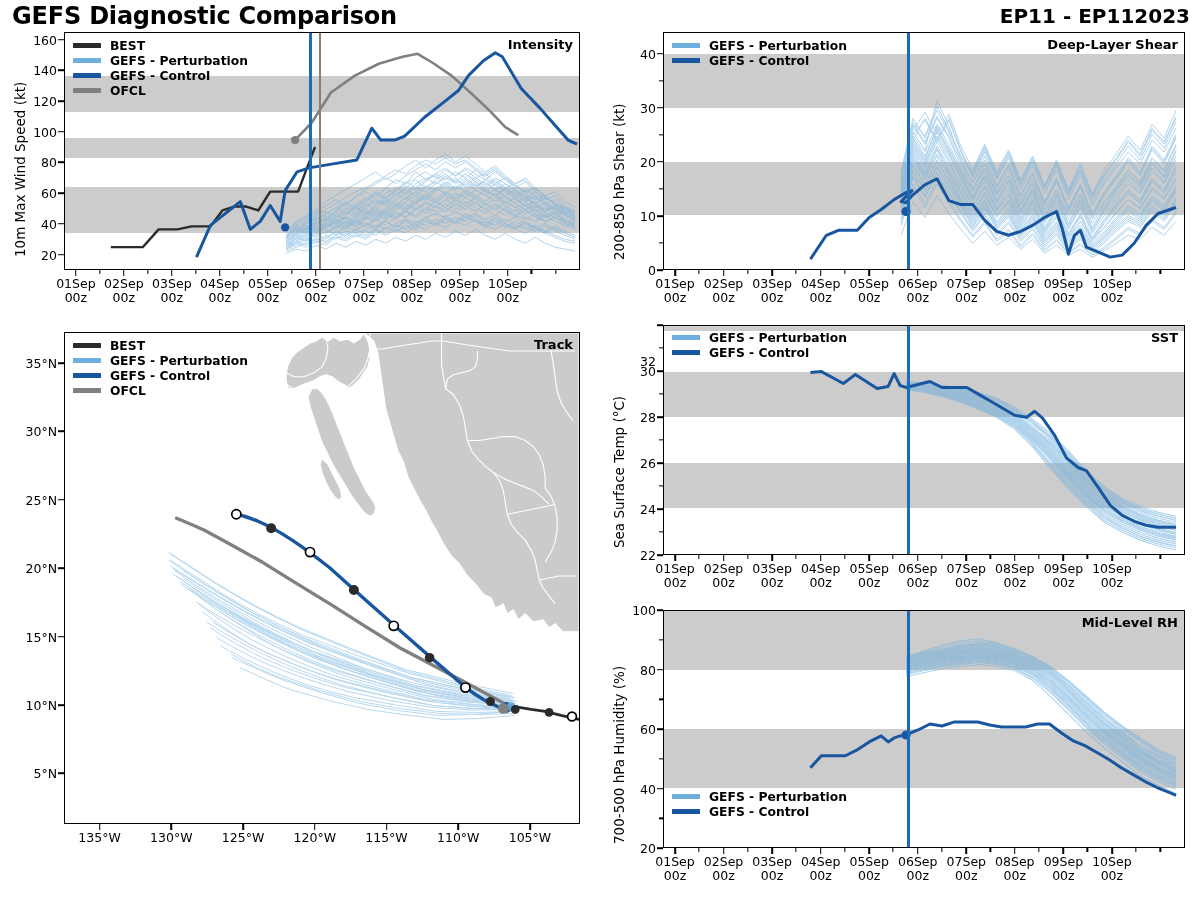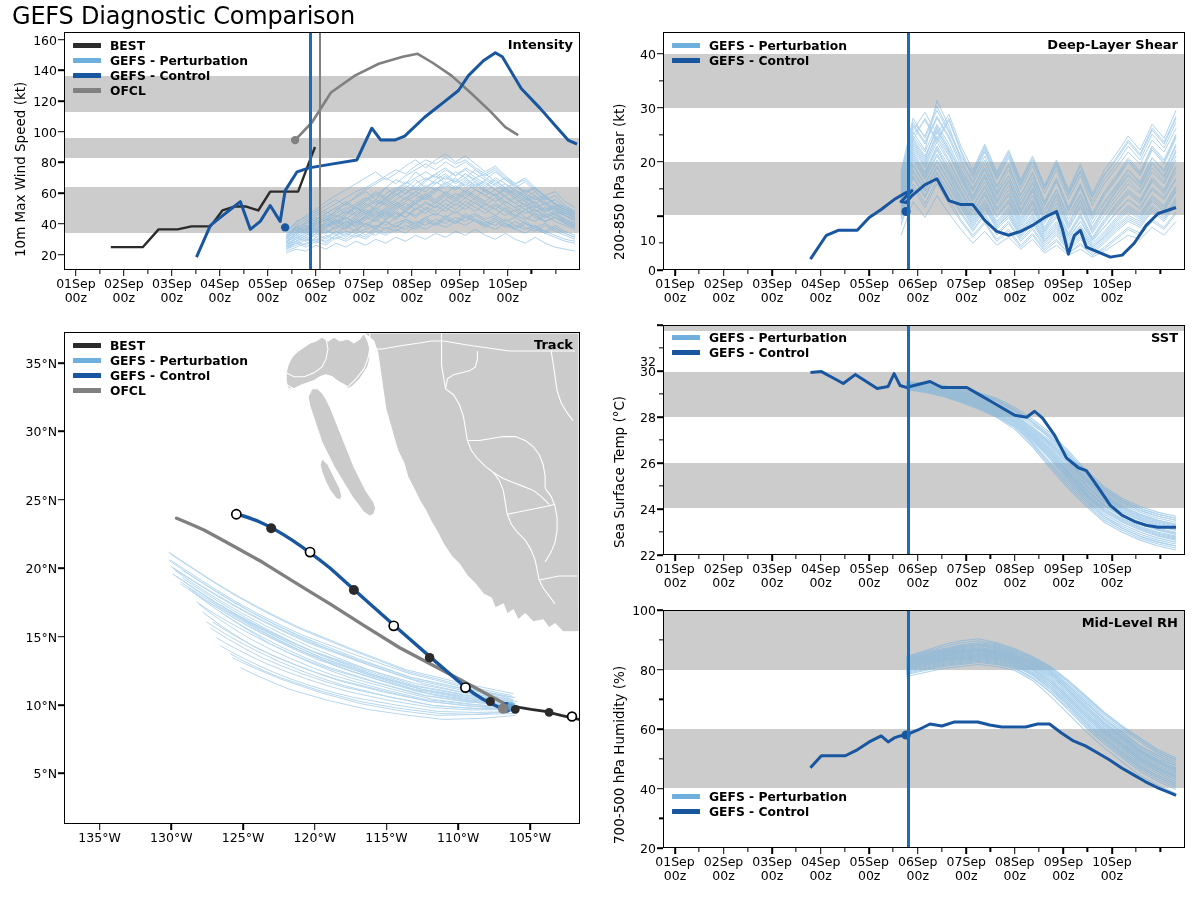--- a/index.html
+++ b/index.html
@@ -1,21 +1,21 @@
 <!DOCTYPE html>
 <html><head>
 <meta charset="utf-8">
 <style>
   html,body{margin:0;padding:0;background:#ffffff;}
   body{width:1200px;height:900px;position:relative;overflow:hidden;
        font-family:"DejaVu Sans","Liberation Sans",sans-serif;color:#000;}
   .root{position:absolute;inset:0;}
 
   
-  .title-left{position:absolute;left:12px;top:2px;font-size:24px;font-weight:normal;letter-spacing:-0.2px;}
+  .title-left{position:absolute;left:12px;top:2px;font-size:24px;font-weight:bold;letter-spacing:-0.2px;}
   .title-right{position:absolute;right:10px;top:4px;font-size:20px;font-weight:bold;}
 
   
   .panel{position:absolute;}
   .plotbox{position:absolute;inset:0;border:1.6px solid #000;background:#fff;overflow:hidden;}
   .band{position:absolute;left:0;right:0;background:#cccccc;}
   .panel-label{position:absolute;right:6px;top:4px;font-size:13px;font-weight:bold;z-index:40;}
 
   
   .ytick{position:absolute;right:100%;margin-right:7px;transform:translateY(-50%);
@@ -46,20 +46,21 @@
   .logos{position:absolute;left:8px;bottom:4px;display:flex;align-items:center;gap:4px;}
   .cira-text{font-family:"DejaVu Serif","Liberation Serif",serif;font-weight:bold;
              font-size:31px;color:#1c3f94;letter-spacing:-1px;line-height:1;}
 </style>
 </head>
 <body>
 
 <div class="root">
 
   <div class="title-left">GEFS Diagnostic Comparison</div>
+  <div class="title-right">EP11 - EP112023</div>
 
   <div class="panel" style="left:64px;top:32px;width:516px;height:238px;">
     <div class="plotbox">
       <div class="band" style="top:65.2%;height:19.4%;"></div>
       <div class="band" style="top:44.5%;height:8.4%;"></div>
       <div class="band" style="top:18.1%;height:15.5%;"></div>
 
       <svg class="plotsvg" viewBox="0 0 516 238" preserveAspectRatio="none">
         <g stroke="#6fafdd" fill="none" stroke-width="1" opacity="0.55">
           <path d="M222,208 L232,196 L242,192 L252,186 L262,190 L272,178 L282,172 L292,166 L302,160 L312,168 L322,156 L332,148 L342,152 L352,140 L362,148 L372,144 L382,152 L392,146 L402,156 L412,150 L422,160 L432,164 L442,158 L452,168 L462,174 L472,170 L482,180 L492,176 L502,184 L512,188"></path>
@@ -373,21 +374,21 @@
 
     <div class="ytick" style="top:9.1%;">40</div>
       <div class="ytickmark" style="top:9.1%;"></div>
     <div class="ytickmark minor" style="top:20.5%;"></div>
     <div class="ytick" style="top:31.8%;">30</div>
       <div class="ytickmark" style="top:31.8%;"></div>
     <div class="ytickmark minor" style="top:43.2%;"></div>
     <div class="ytick" style="top:54.5%;">20</div>
       <div class="ytickmark" style="top:54.5%;"></div>
     <div class="ytickmark minor" style="top:65.9%;"></div>
-    <div class="ytick" style="top:77.3%;margin-top:24px;">10</div>
+    <div class="ytick" style="top:77.3%;">10</div>
       <div class="ytickmark" style="top:77.3%;"></div>
     <div class="ytickmark minor" style="top:88.6%;"></div>
     <div class="ytick" style="top:100%;">0</div>
       <div class="ytickmark" style="top:100%;"></div>
 
     <div class="ylabel" style="left:-52px;top:228px;">200-850 hPa Shear (kt)</div>
 
     <div class="xtickmark" style="left:2.3%;"></div>
     <div class="xtick" style="left:2.3%;"><span>01Sep</span><br><span>00z</span></div>
     <div class="xtickmark minor" style="left:6.9%;"></div>

